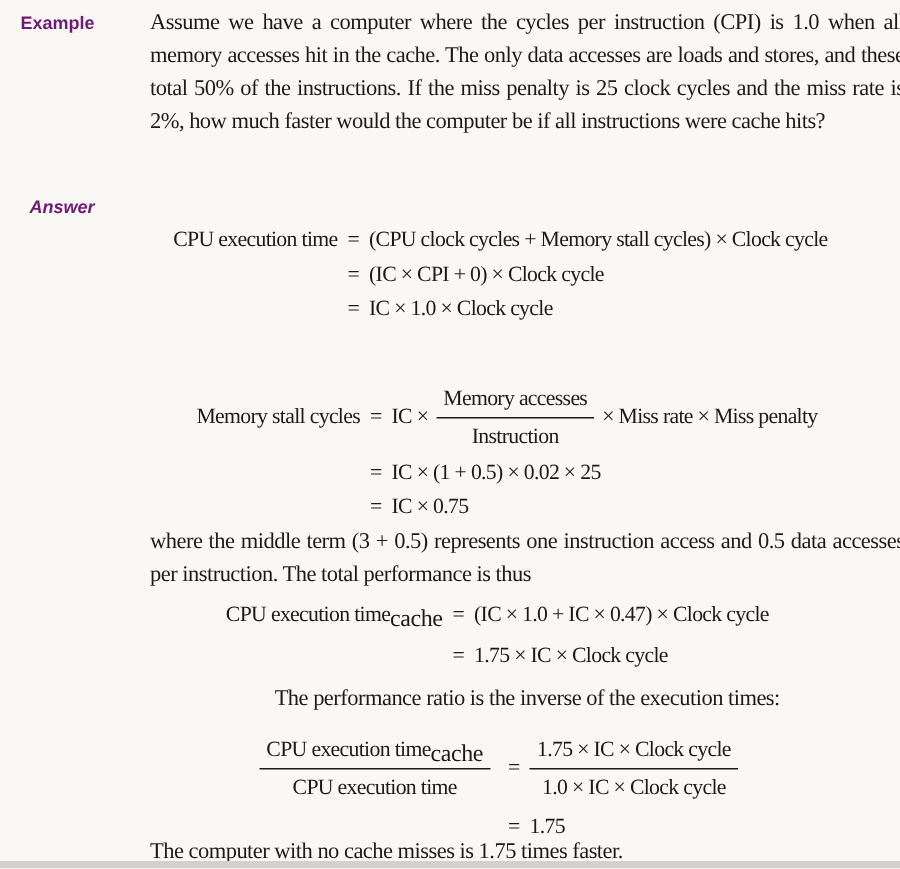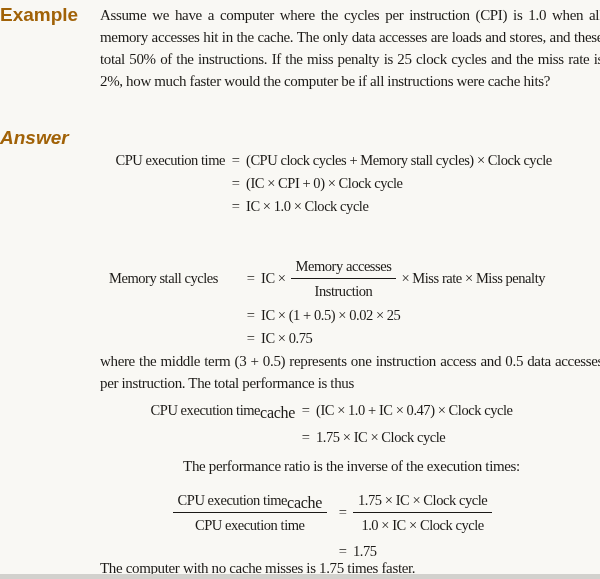--- a/index.html
+++ b/index.html
@@ -20,23 +20,23 @@
     background: #d2d1cd;
   }
   
   .side-label {
     position: absolute;
     left: 0;
     width: 63px;
     text-align: right;
     font-family: "Liberation Sans", sans-serif;
     font-weight: bold;
-    font-size: 19px;
+    font-size: 12px;
     line-height: 22px;
-    color: #a16207;
+    color: #701a75;
   }
   .side-label.italic { font-style: italic; }
   
   .body-text {
     position: absolute;
     left: 100px;
     width: 503px;
     font-size: 15px;
     letter-spacing: -0.35px;
     line-height: 22px;
@@ -113,21 +113,21 @@
     <div class="eq-row">
       <div class="eq-lhs" style="width:138px;"></div>
       <div class="eq-sign">=</div>
       <div class="eq-rhs">IC × 1.0 × Clock cycle</div>
     </div>
   </div>
 
 
   <div class="eq" style="top:255px;">
     <div class="eq-row-frac" style="height:47px;">
-      <div class="eq-lhs" style="width:153px;text-align:center;">Memory stall cycles</div>
+      <div class="eq-lhs" style="width:153px;">Memory stall cycles</div>
       <div class="eq-sign">=</div>
       <div class="rhs-flex">
         <span>IC ×</span>
         <span class="frac">
           <span class="num">Memory accesses</span>
           <span class="den">Instruction</span>
         </span>
         <span>× Miss rate × Miss penalty</span>
       </div>
     </div>

